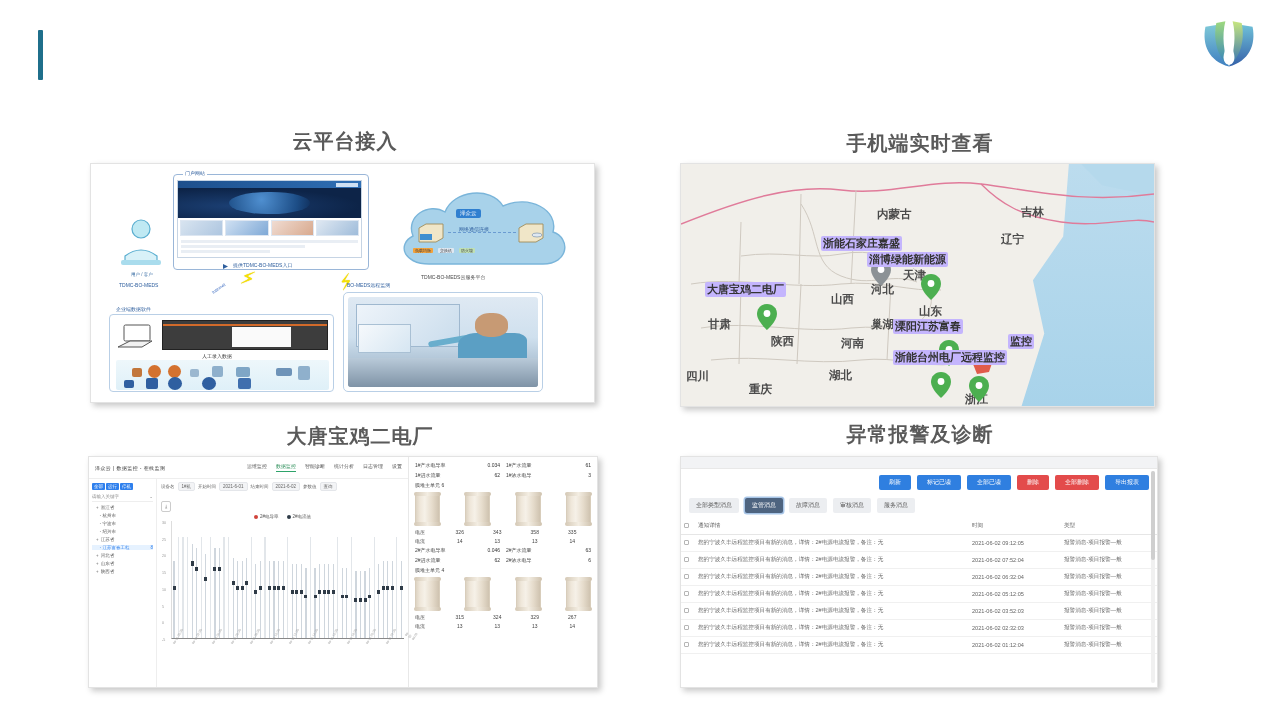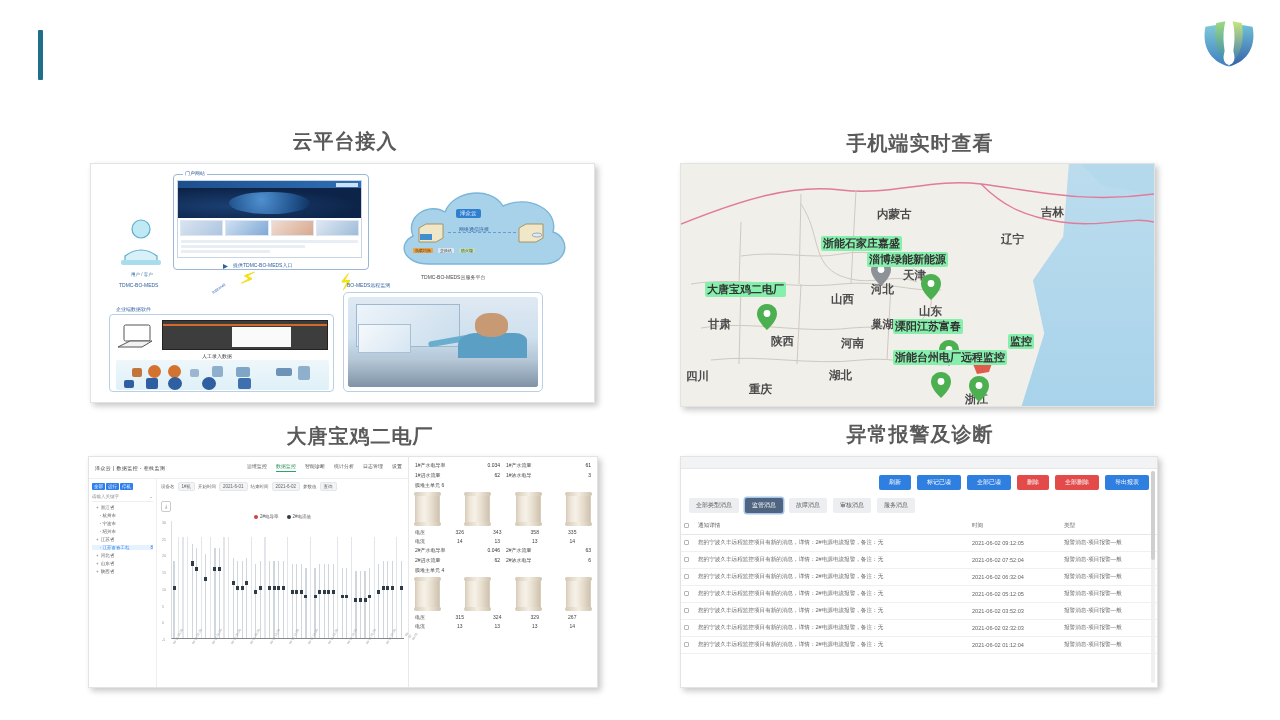--- a/index.html
+++ b/index.html
@@ -145,21 +145,21 @@
 
   
   .map { position:absolute; inset:0; background:#f1efea; }
   .sea { position:absolute; right:0; top:0; width:40%; height:100%;
      background: linear-gradient(180deg,#bcdcee,#a8d3ea); clip-path: polygon(55% 0,100% 0,100% 100%,30% 100%,42% 70%,36% 48%,52% 30%); }
   .sea2 { position:absolute; right:0; top:0; width:22%; height:22%;
      background:#b5d9ec; clip-path: polygon(30% 0,100% 0,100% 60%,50% 40%); }
   .map-label { position:absolute; font-size:11.5px; color:#4a4a4a; font-weight:bold;
      font-family:"DejaVu Sans","Liberation Sans",sans-serif; white-space:nowrap; }
   .poi-label { position:absolute; font-size:11px; color:#333; font-weight:bold;
-     background:#86efac; padding:0 2px; border-radius:2px; white-space:nowrap;
+     background:#c4b5fd; padding:0 2px; border-radius:2px; white-space:nowrap;
      font-family:"DejaVu Sans","Liberation Sans",sans-serif; }
   .pin { position:absolute; width:20px; height:26px; }
 
   
   .dash { position:absolute; inset:0; background:#fff; display:flex; }
   .dash-left { width: 320px; border-right:1px solid #e8e8e8; position:relative; }
   .dash-top { height: 22px; border-bottom:1px solid #eee; display:flex; align-items:center;
      padding:0 6px; gap:16px; }
   .dash-logo { font-size:5px; color:#333; letter-spacing:.4px; }
   .dash-nav { display:flex; gap:9px; margin-left:auto; font-size:5px; color:#555; }
@@ -379,21 +379,21 @@
       <path d="M60 58 L58 120" fill="none" stroke="#cfc9c0" stroke-width="1"></path>
       <path d="M210 120 L206 196" fill="none" stroke="#cfc9c0" stroke-width="1"></path>
       <path d="M120 120 L116 200" fill="none" stroke="#cfc9c0" stroke-width="1"></path>
       <path d="M60 120 L58 200" fill="none" stroke="#cfc9c0" stroke-width="1"></path>
       <path d="M232 104 C246 116 252 126 250 140 C248 152 236 158 230 168" fill="none" stroke="#cfc9c0" stroke-width="1"></path>
       <path d="M292 200 L300 192 L312 196 L308 208 L296 210 Z" fill="#e05b4a"></path>
     </svg>
 
     <div id="map-provinces">
         <div class="map-label" style="left: 196px; top: 43px;">内蒙古</div>
-        <div class="map-label" style="left: 360px; top: 41px;">吉林</div>
+        <div class="map-label" style="left: 340px; top: 41px;">吉林</div>
         <div class="map-label" style="left: 320px; top: 68px;">辽宁</div>
         <div class="map-label" style="left: 222px; top: 104px; font-family: Liberation Mono, monospace;">天津</div>
         <div class="map-label" style="left: 190px; top: 118px;">河北</div>
         <div class="map-label" style="left: 150px; top: 128px;">山西</div>
         <div class="map-label" style="left: 238px; top: 140px;">山东</div>
         <div class="map-label" style="left: 27px; top: 153px;">甘肃</div>
         <div class="map-label" style="left: 90px; top: 170px;">陕西</div>
         <div class="map-label" style="left: 160px; top: 172px;">河南</div>
         <div class="map-label" style="left: 190px; top: 153px;">巢湖</div>
         <div class="map-label" style="left: 148px; top: 204px;">湖北</div>

